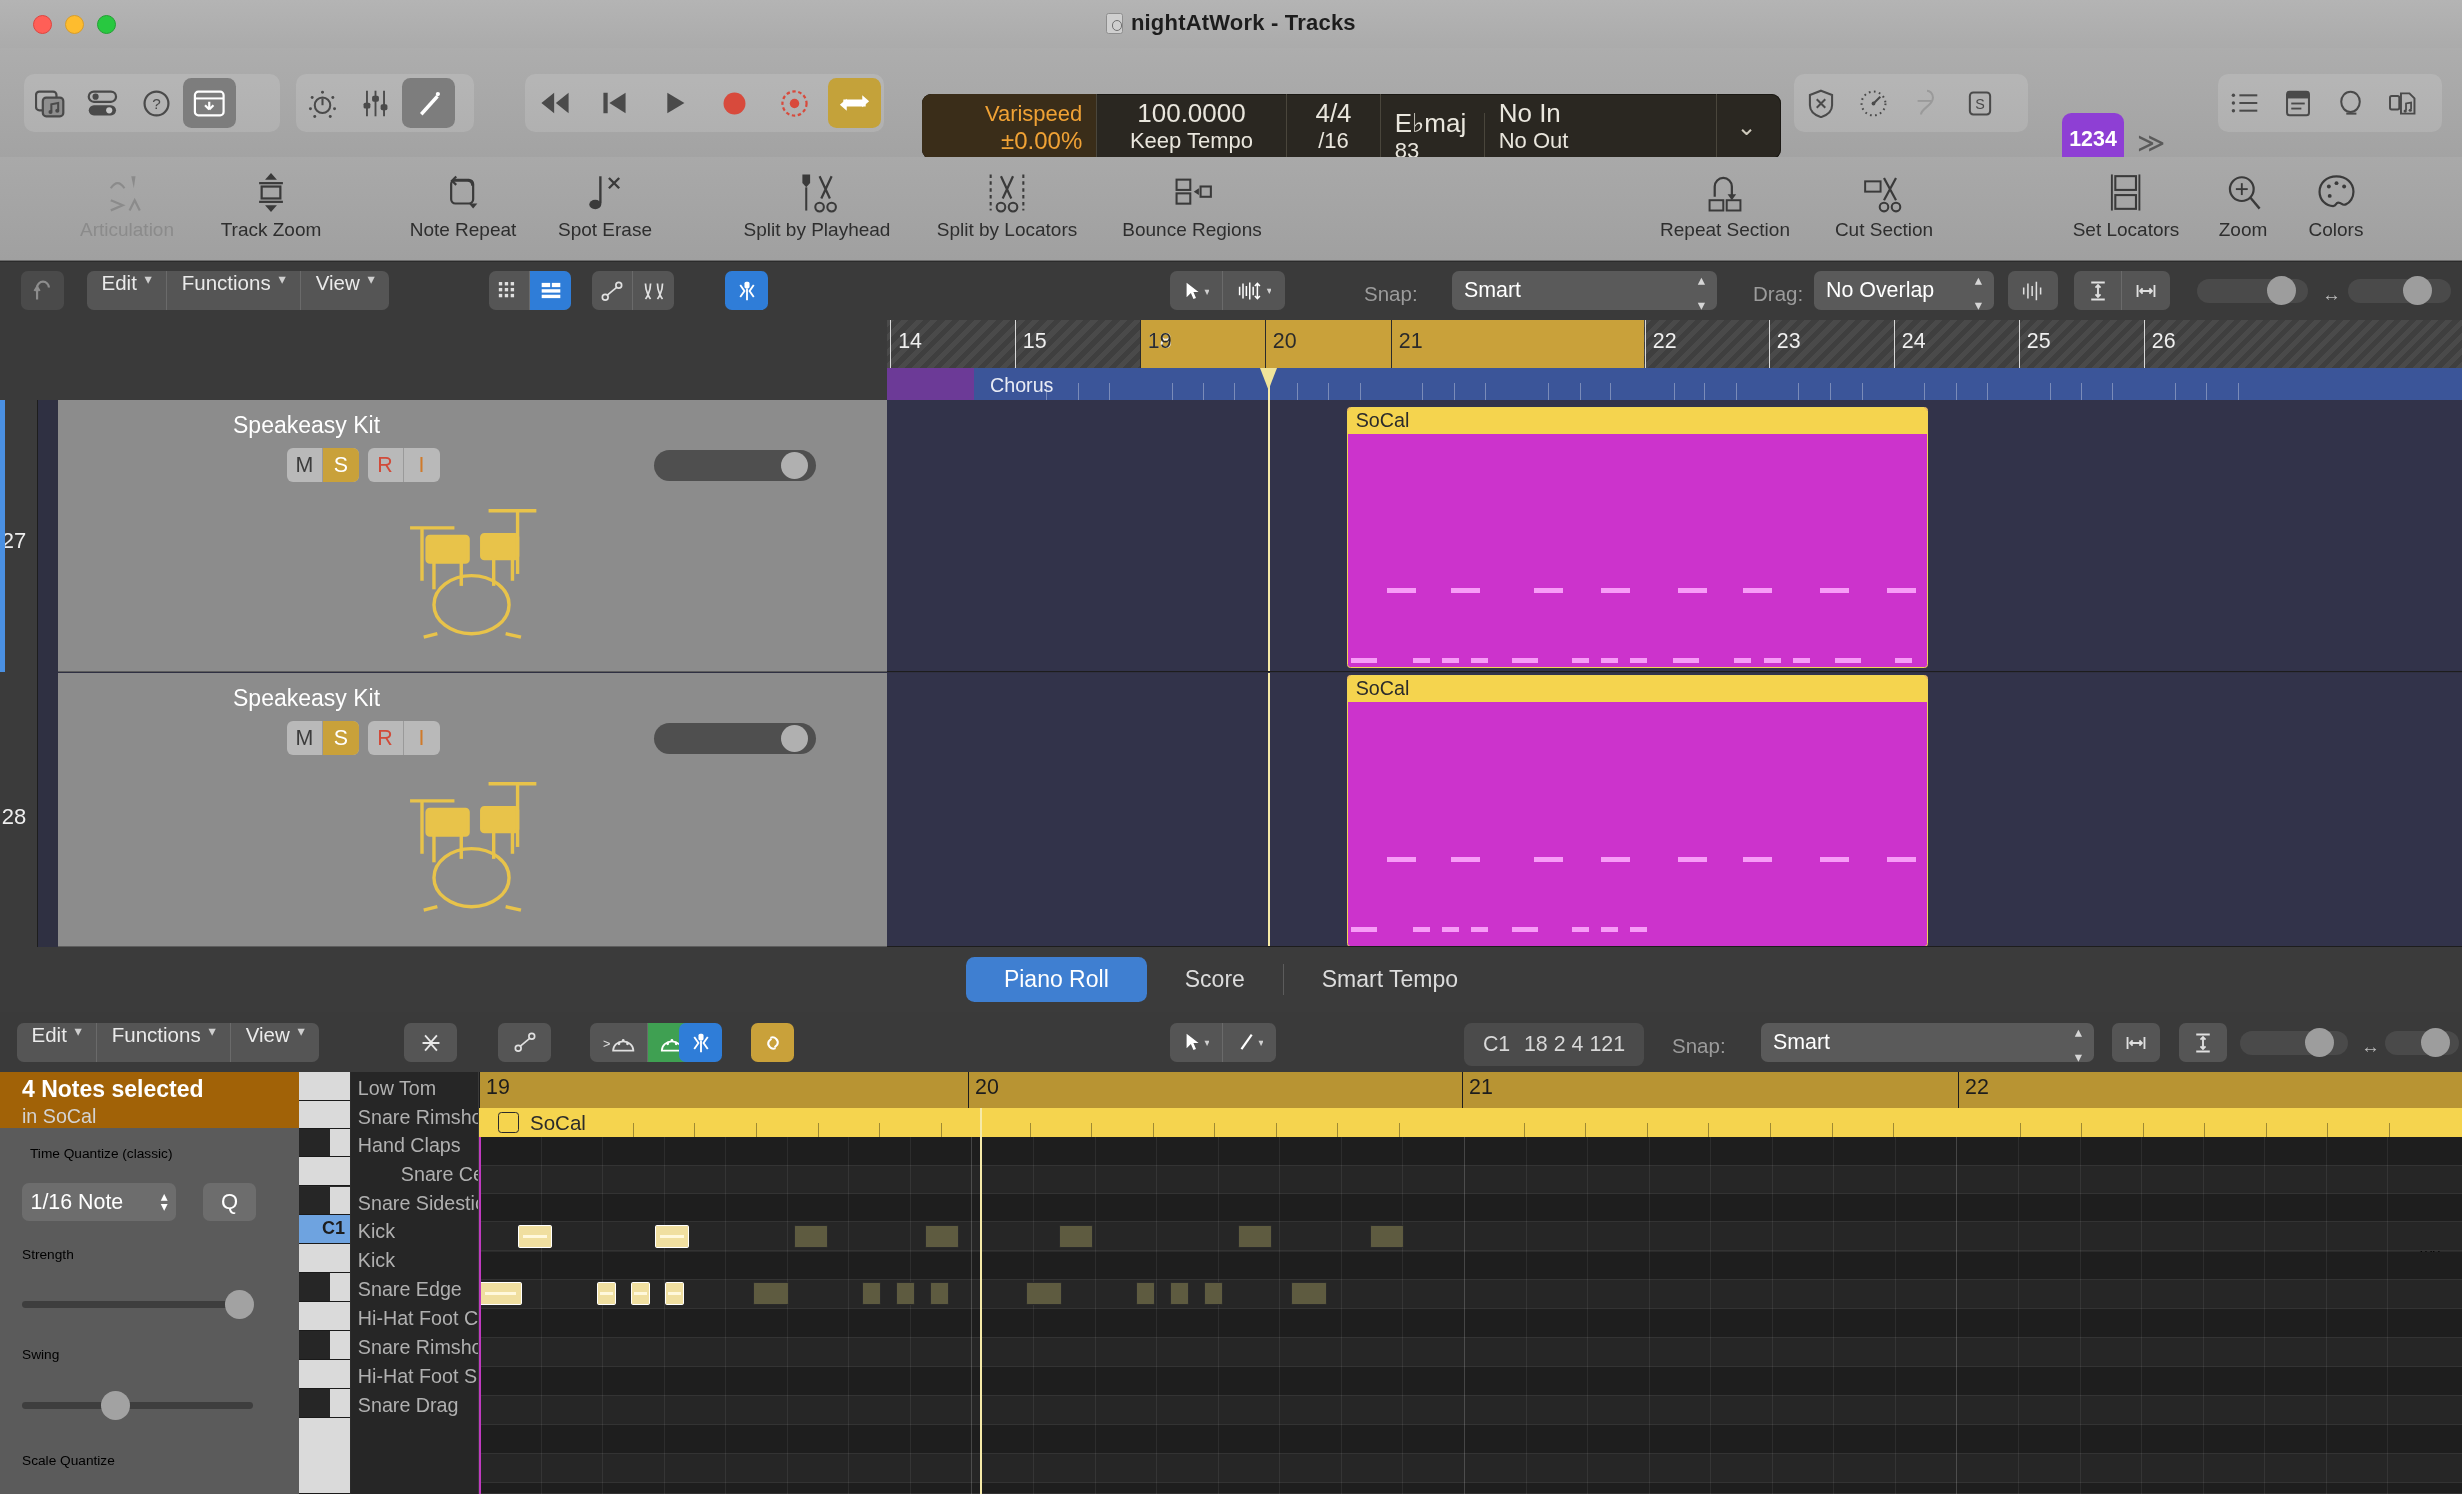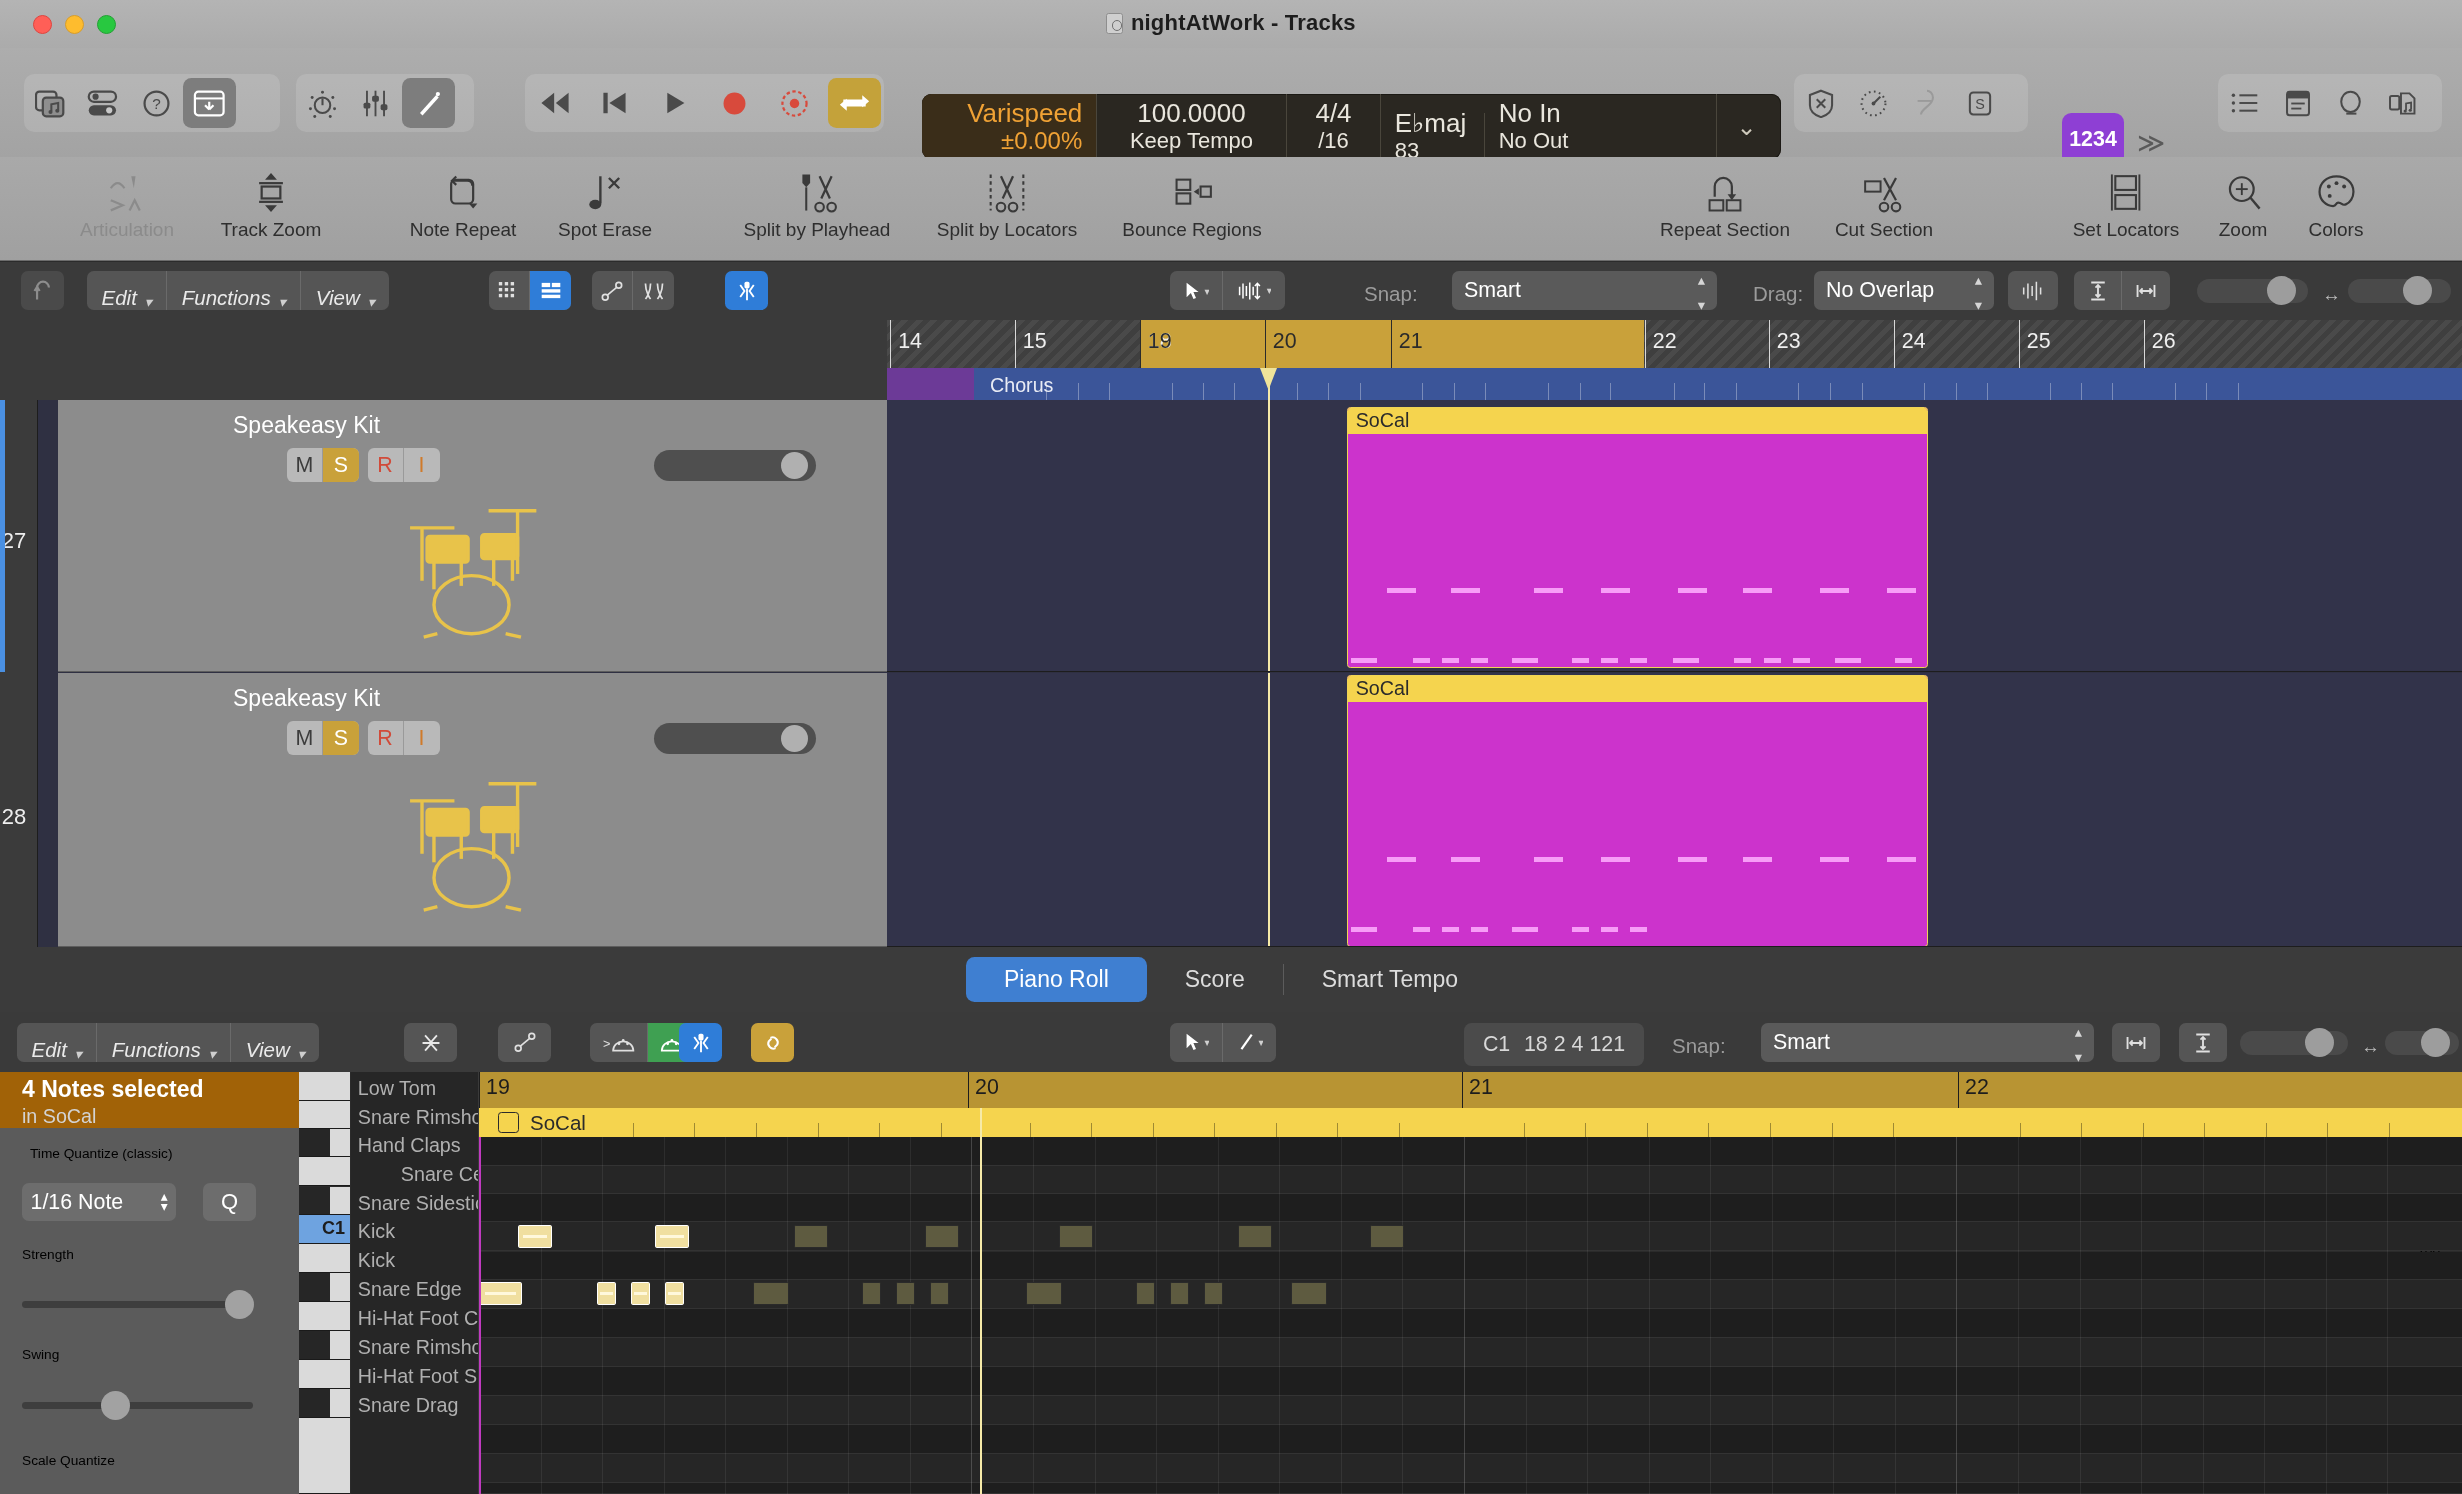--- a/index.html
+++ b/index.html
@@ -36,21 +36,21 @@
 
   
   .lcd { position:absolute; left:922px; top:46px; width:859px; height:65px;
      background:#2a2721; border-radius:9.4px; display:flex; align-items:stretch;
      overflow:hidden; box-shadow:inset 0 0 0 0.9px #1b1914; }
   .lcd-cell { display:flex;flex-direction:column;justify-content:center;
      padding:0 13.7px; border-right:0.9px solid #4a463c; color:#e9e6dd;}
   .lcd-cell .a{font-size:26px;line-height:29px;white-space:nowrap;}
   .lcd-cell .b{font-size:22px;line-height:26px;white-space:nowrap;}
   .lcd-vari { background:#3a2d19; color:#f39c2a; text-align:right; width:175px;}
-  .lcd-vari .a{font-size:26px;color:#f0a235;}
+  .lcd-vari .a{font-size:22px;color:#f0a235;}
   .lcd-vari .b{font-size:24px;color:#f0a235;}
   .lcd-tempo{width:190px;text-align:center;}
   .lcd-sig{width:94px;text-align:center;}
   .lcd-key{width:104px;margin-top:19px;}
   .lcd-io{width:231px;text-align:left;border-right:none;}
   .lcd-chev{width:60px;display:flex;align-items:center;justify-content:center;color:#cfcabc;
      font-size:24px;border-left:0.9px solid #4a463c;}
 
   .countin { position:absolute; left:2062px; top:65px; width:62px;height:53px;
      background:#8e3fd4; border-radius:9.4px; color:#fff; display:flex;
@@ -71,23 +71,23 @@
      border:0.9px solid rgba(0,0,0,.12);}
   .nudgebox .arw{width:36px;text-align:center;color:#3a3a3a;font-size:22px;}
   .nudgebox .mid{flex:1;display:flex;align-items:center;justify-content:center;gap:12px;
      background:rgba(255,255,255,.28);height:100%;font-size:21.4px;color:#1f1f1f;}
 
   
   .tracksbar { position:absolute; left:0; top:262px; width:2462px; height:58px;
      background:#3a3a3a; }
   .mseg { position:absolute; top:9.4px; height:39px; display:flex; background:#555;
      border-radius:6.8px; overflow:hidden;}
-  .mseg > div { display:flex;align-items:flex-end;justify-content:center; gap:7.7px;
+  .mseg > div { display:flex;align-items:flex-start;justify-content:center; gap:7.7px;
      padding:0 14.5px; color:#eaeaea; font-size:20.5px; cursor:pointer;
-     border-right:0.9px solid #6a6a6a;font-style:italic;}
+     border-right:0.9px solid #6a6a6a;}
   .mseg > div:last-child{border-right:none;}
   .mseg .caret{font-size:14.5px;color:#cfcfcf;}
   .iseg { position:absolute; top:9.4px; height:39px; display:flex; background:#555;
      border-radius:6.8px; overflow:hidden;}
   .iseg > div { width:41px; display:flex;align-items:center;justify-content:center;
      border-right:0.9px solid #6a6a6a; cursor:pointer;}
   .iseg > div:last-child{border-right:none;}
   .iseg > div.blue{ background:#2f7dd8; }
   .bluebtn{position:absolute;top:9.4px;height:39px;width:43px;background:#2f7dd8;
      border-radius:6.8px;display:flex;align-items:center;justify-content:center;cursor:pointer;}

